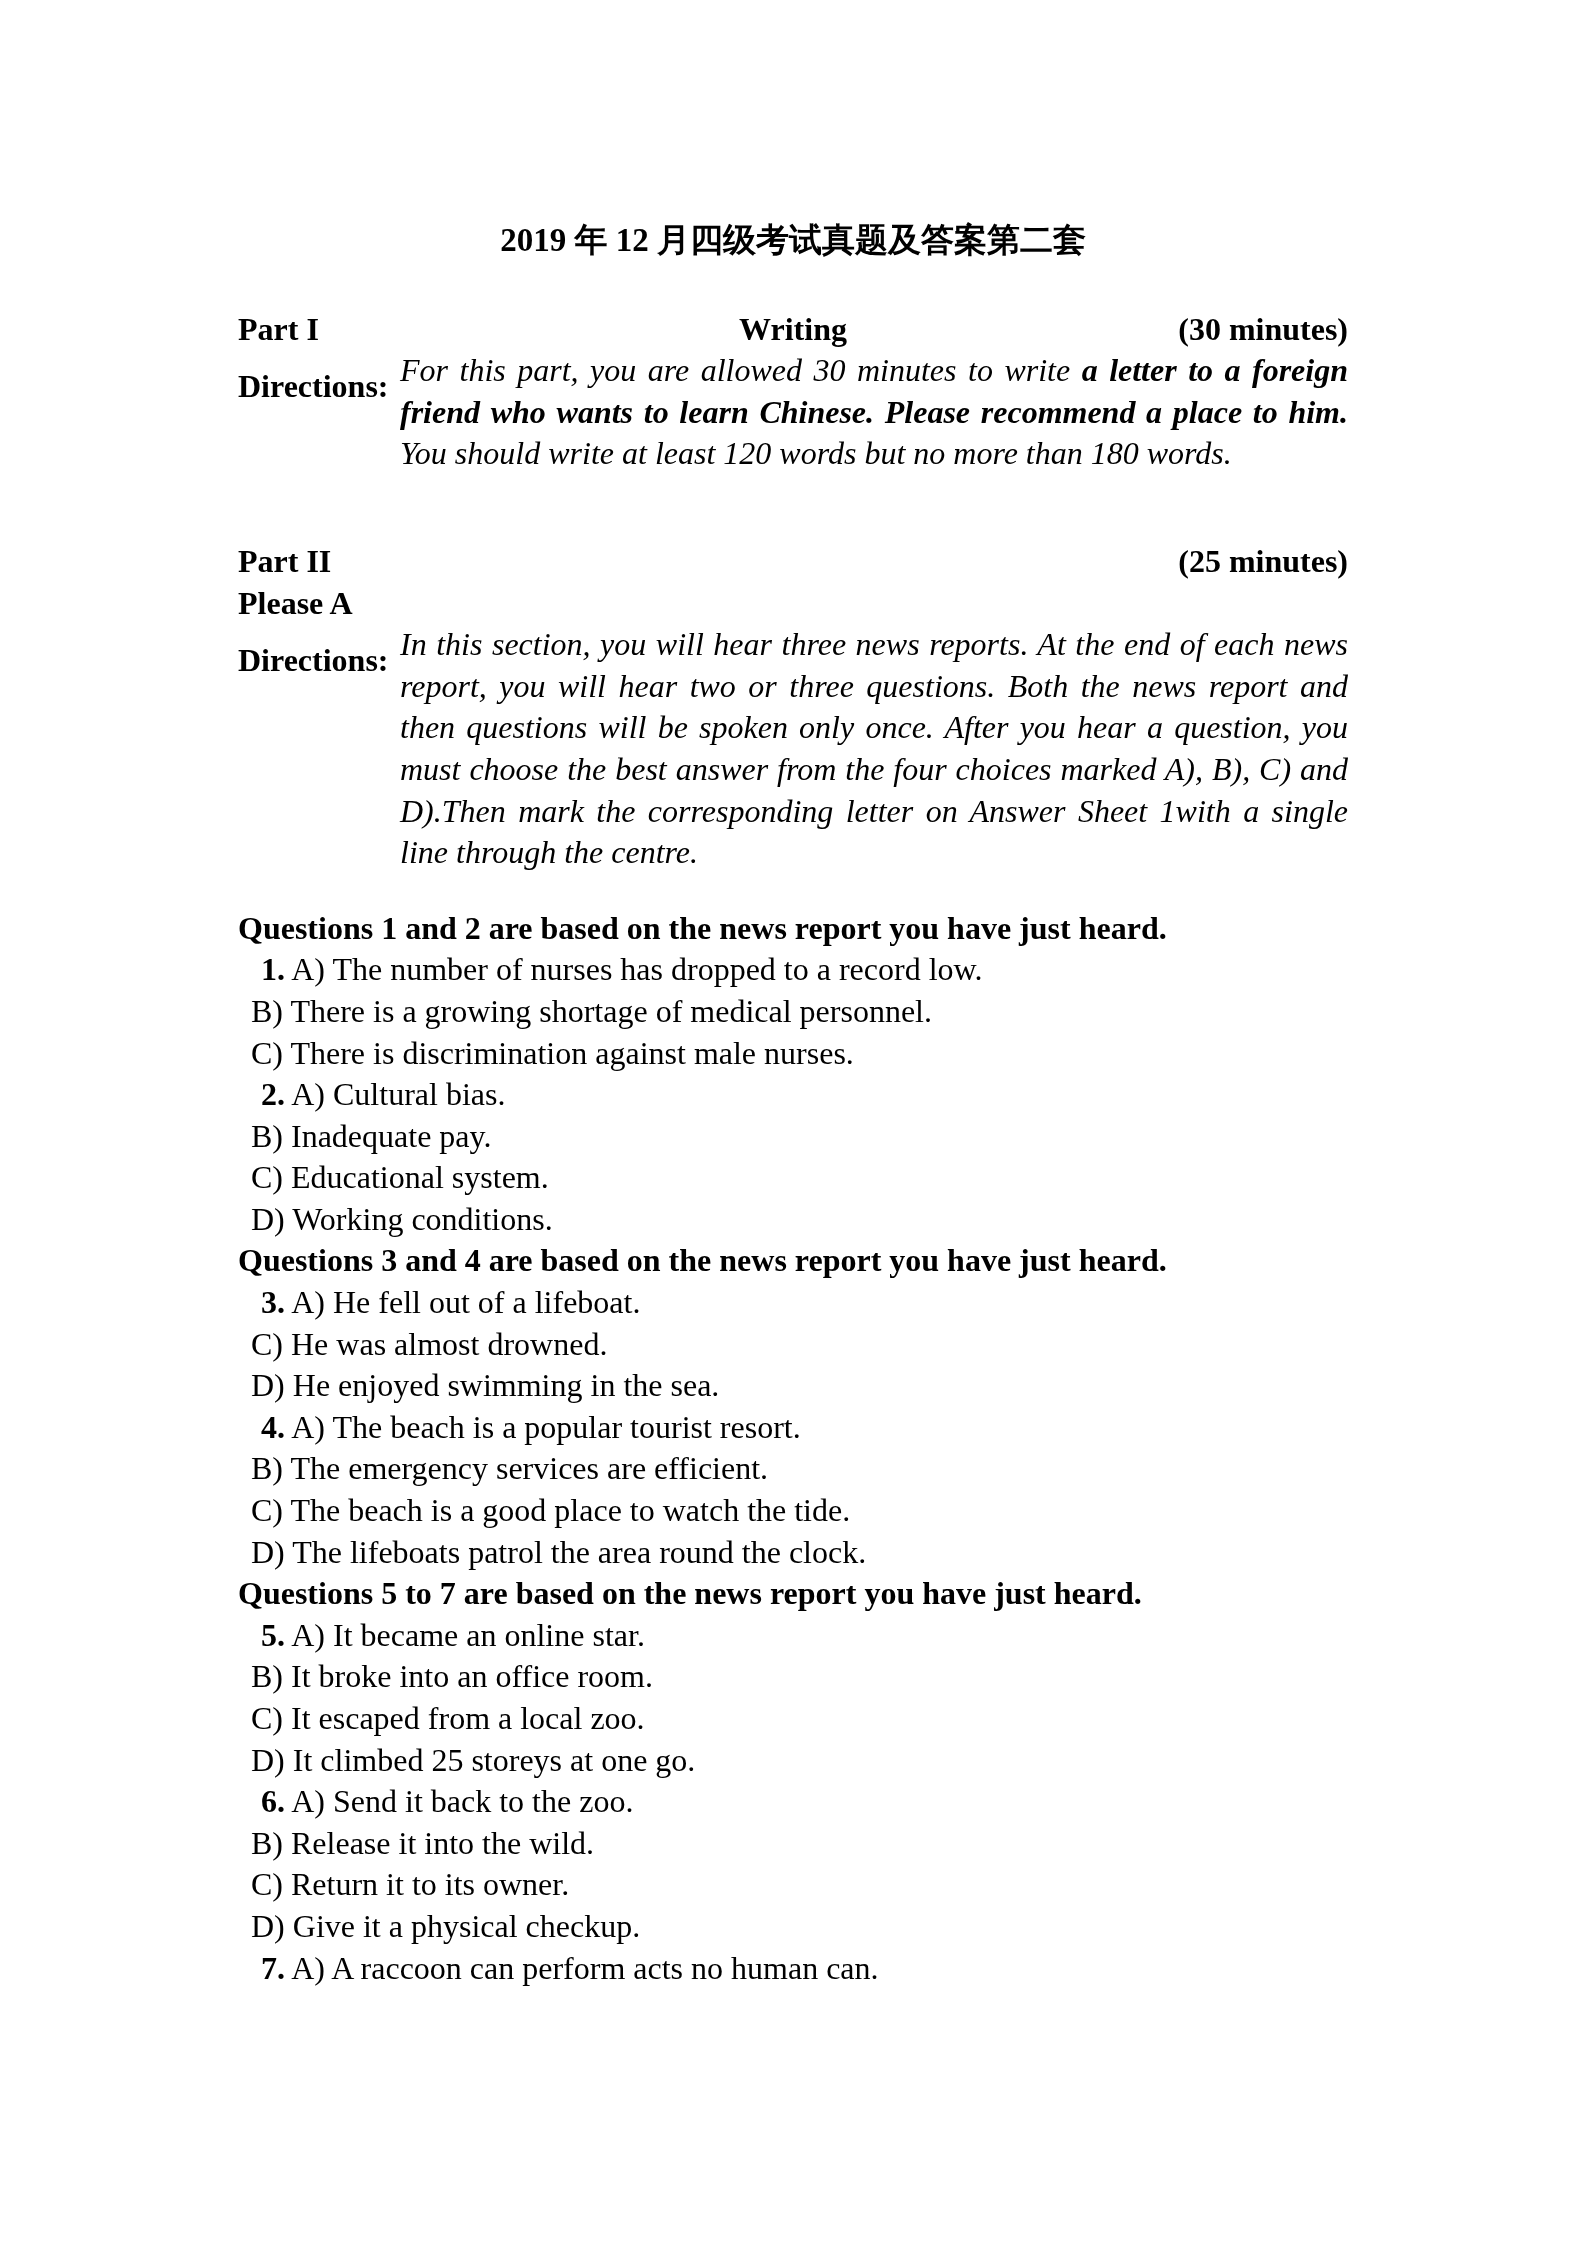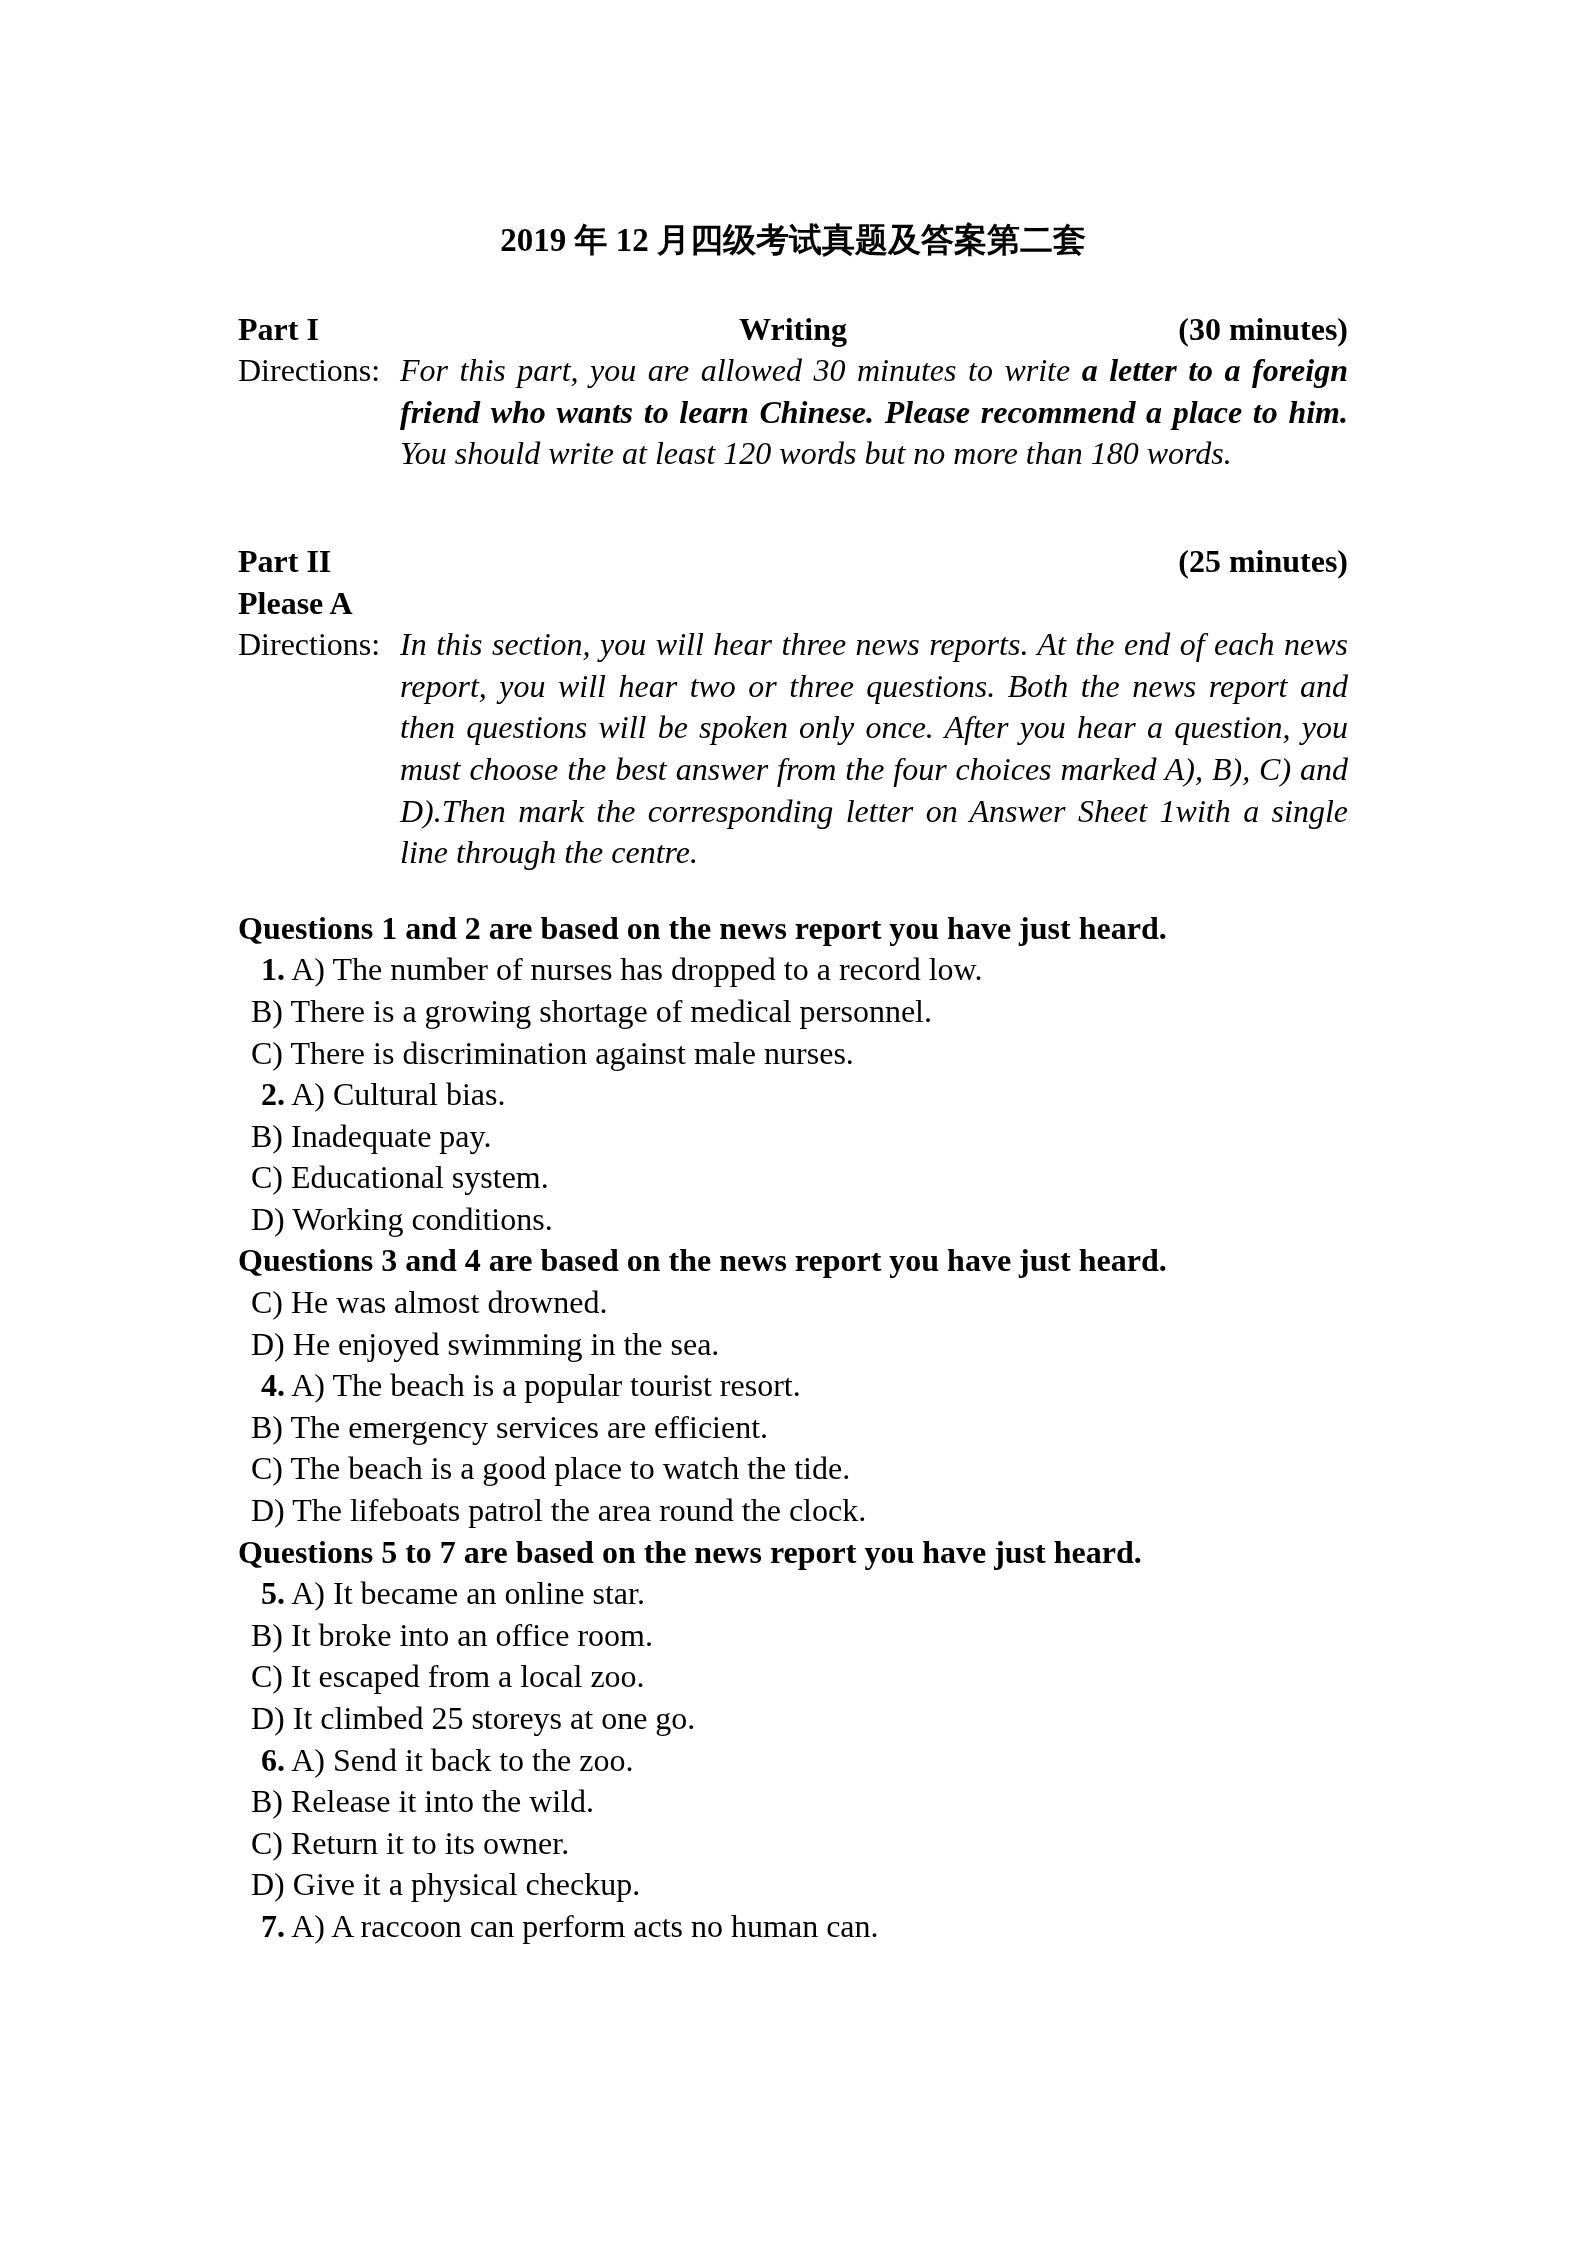--- a/index.html
+++ b/index.html
@@ -34,23 +34,23 @@
   .ph-right { flex: 1 1 0; text-align: right; }
   .subheading { font-weight: 700; }
   .directions {
     position: relative;
     padding-left: 162px;
     font-style: italic;
   }
   .dlabel {
     position: absolute;
     left: 0;
-    top: 0;
+    top: 16px;
     font-style: normal;
-    font-weight: 400;
+    font-weight: 700;
     text-align: center;
   }
   .dline { text-align: justify; }
   .dline.just { text-align-last: justify; }
   .seg-b { font-weight: 700; }
   .part2-wrap { margin-top: 66px; }
   .groups { margin-top: 34px; }
   .qheading { font-weight: 700; }
   .opt { padding-left: 13px; }
   .opt.numbered { padding-left: 23px; }
@@ -104,20 +104,21 @@
         <div class="opt numbered"><span class="qnum">1.</span> <span>A) The number of nurses has dropped to a record low.</span></div>
         <div class="opt"><span>B) There is a growing shortage of medical personnel.</span></div>
         <div class="opt"><span>C) There is discrimination against male nurses.</span></div>
         <div class="opt numbered"><span class="qnum">2.</span> <span>A) Cultural bias.</span></div>
         <div class="opt"><span>B) Inadequate pay.</span></div>
         <div class="opt"><span>C) Educational system.</span></div>
         <div class="opt"><span>D) Working conditions.</span></div>
       </div>
       <div>
         <div class="qheading">Questions 3 and 4 are based on the news report you have just heard.</div>
+        <div class="opt numbered"><span class="qnum">3.</span> <span>A) He fell out of a lifeboat.</span></div>
         <div class="opt"><span>C) He was almost drowned.</span></div>
         <div class="opt"><span>D) He enjoyed swimming in the sea.</span></div>
         <div class="opt numbered"><span class="qnum">4.</span> <span>A) The beach is a popular tourist resort.</span></div>
         <div class="opt"><span>B) The emergency services are efficient.</span></div>
         <div class="opt"><span>C) The beach is a good place to watch the tide.</span></div>
         <div class="opt"><span>D) The lifeboats patrol the area round the clock.</span></div>
       </div>
       <div>
         <div class="qheading">Questions 5 to 7 are based on the news report you have just heard.</div>
         <div class="opt numbered"><span class="qnum">5.</span> <span>A) It became an online star.</span></div>

